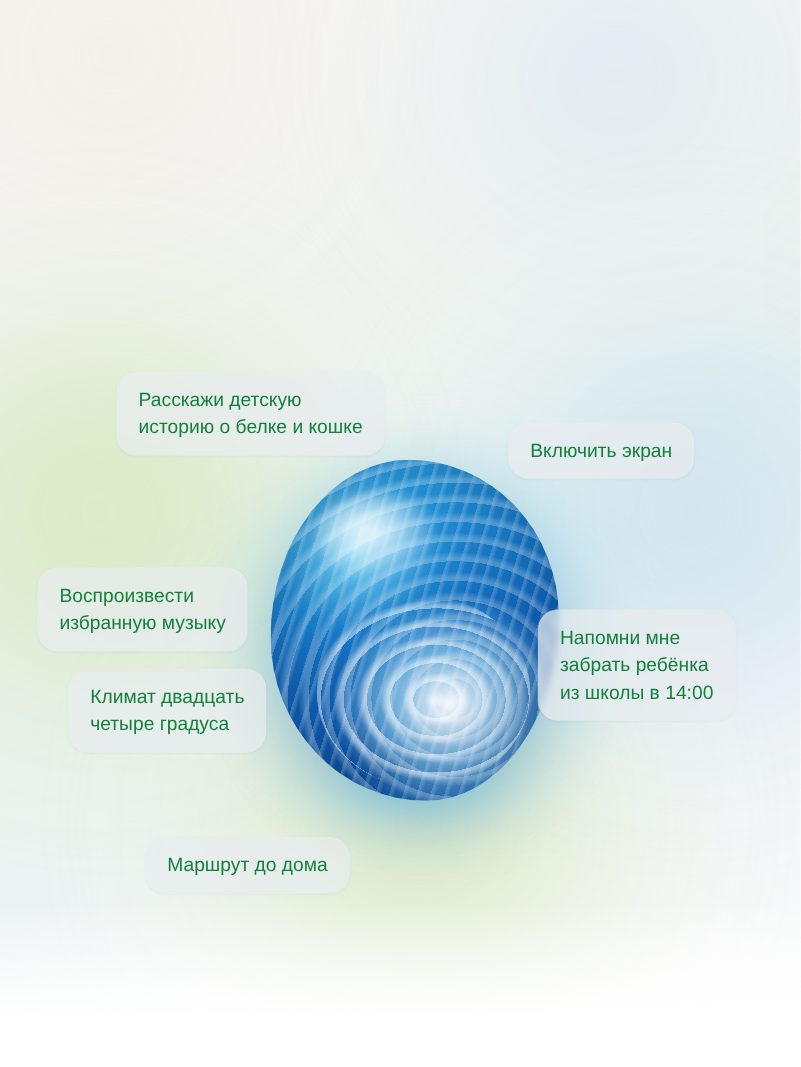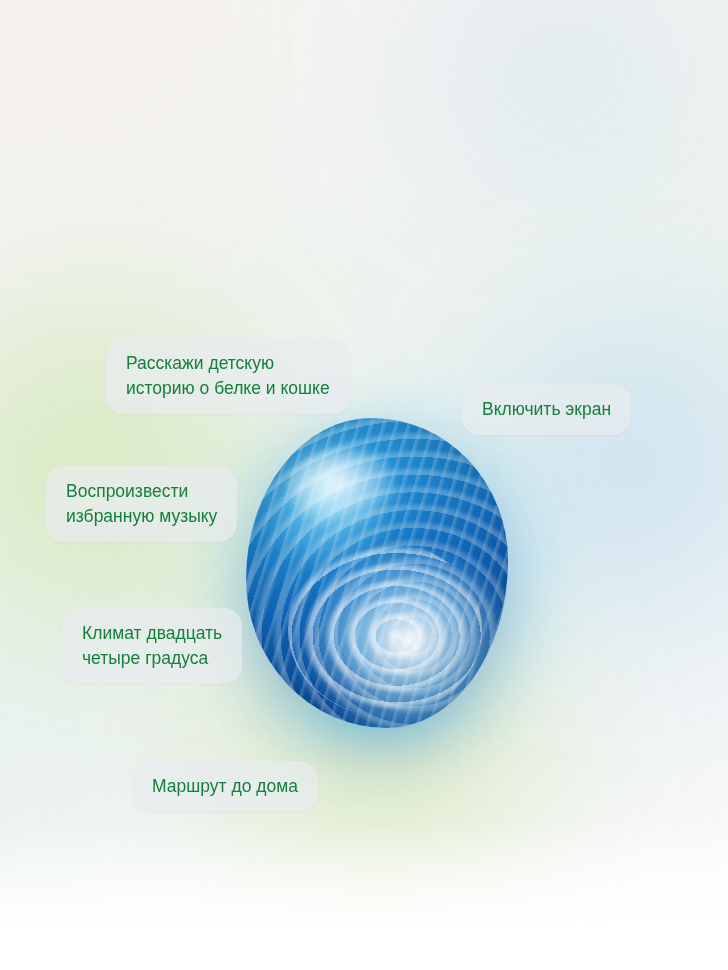--- a/index.html
+++ b/index.html
@@ -167,21 +167,21 @@
     color: #15803d;
     font-size: 17.5px;
     line-height: 1.42;
     padding: 13px 20px;
     white-space: pre-line;
     backdrop-filter: blur(3px);
     box-shadow: 0 1px 2px rgba(90,100,110,.05);
   }
   .chip-1 { left: 106px; top: 338px; }
   .chip-2 { left: 462px; top: 384px; }
-  .chip-3 { left: 34px;  top: 466px; margin-left: 12px; }
+  .chip-3 { left: 34px;  top: 516px; }
   .chip-4 { left: 489px; top: 554px; }
   .chip-5 { left: 62px;  top: 608px; }
   .chip-6 { left: 132px; top: 761px; }
   .chip-7 { left: 432px; top: 735px; }
 </style>
 </head>
 <body>
 
 <div id="poster">
 
@@ -201,17 +201,20 @@
       <div class="orb-swirl"></div>
       <div class="orb-highlight"></div>
     </div>
   </div>
 
   <div class="chip chip-1">Расскажи детскую
 историю о белке и кошке</div>
   <div class="chip chip-2">Включить экран</div>
   <div class="chip chip-3">Воспроизвести
 избранную музыку</div>
+  <div class="chip chip-4">Напомни мне
+забрать ребёнка
+из школы в 14:00</div>
   <div class="chip chip-5">Климат двадцать
 четыре градуса</div>
   <div class="chip chip-6">Маршрут до дома</div>
 
 </div>
 
 </body></html>

